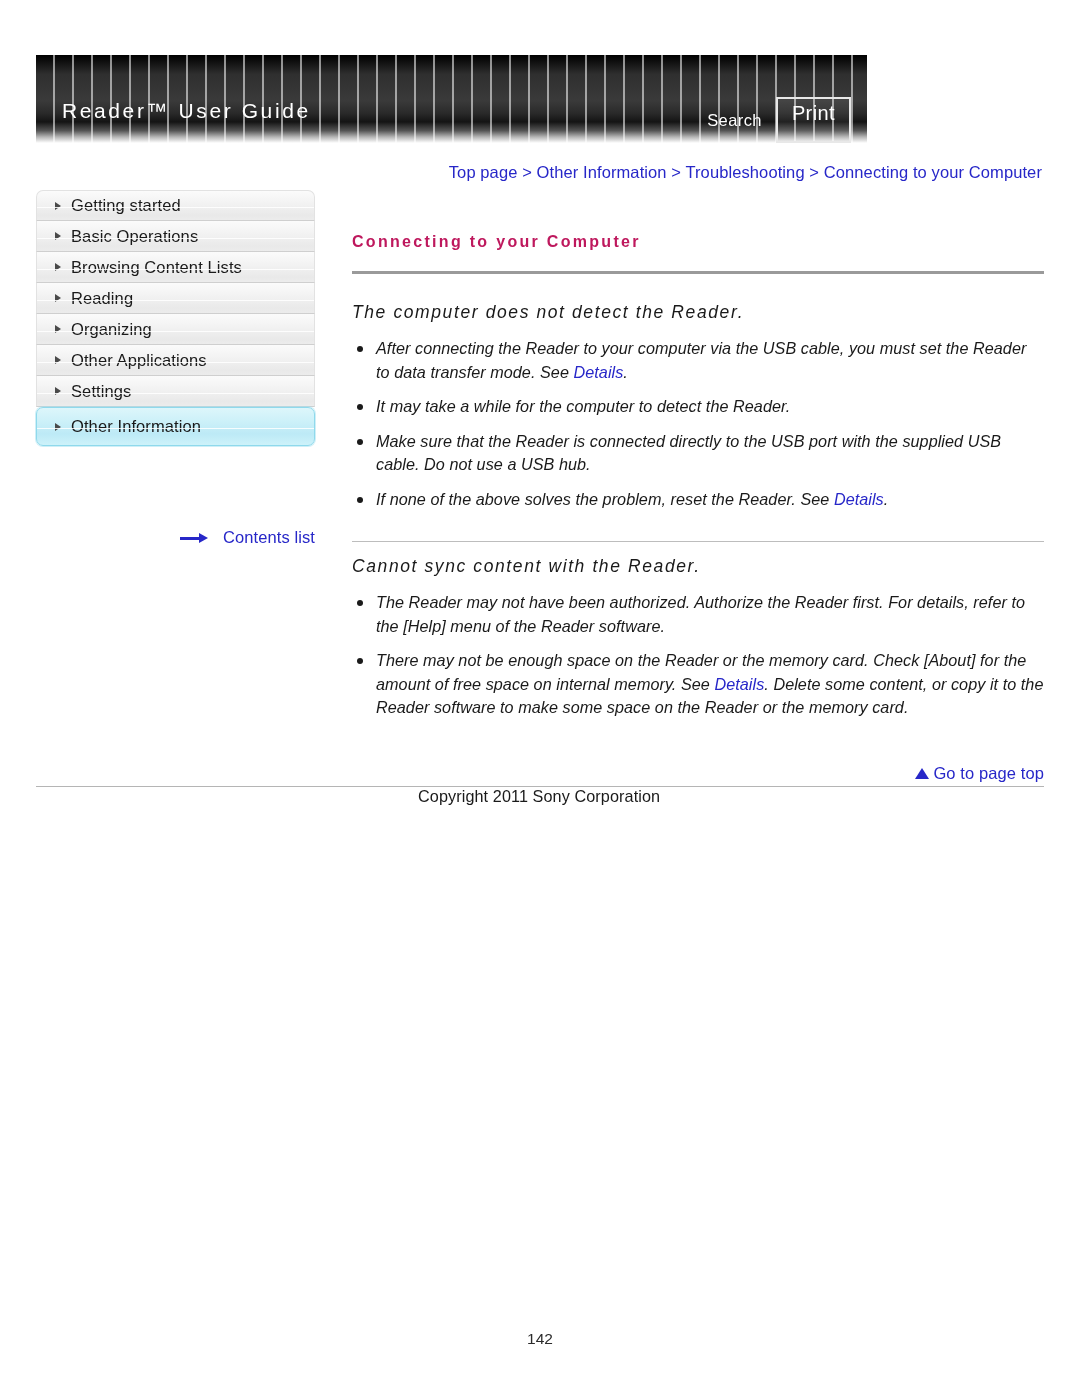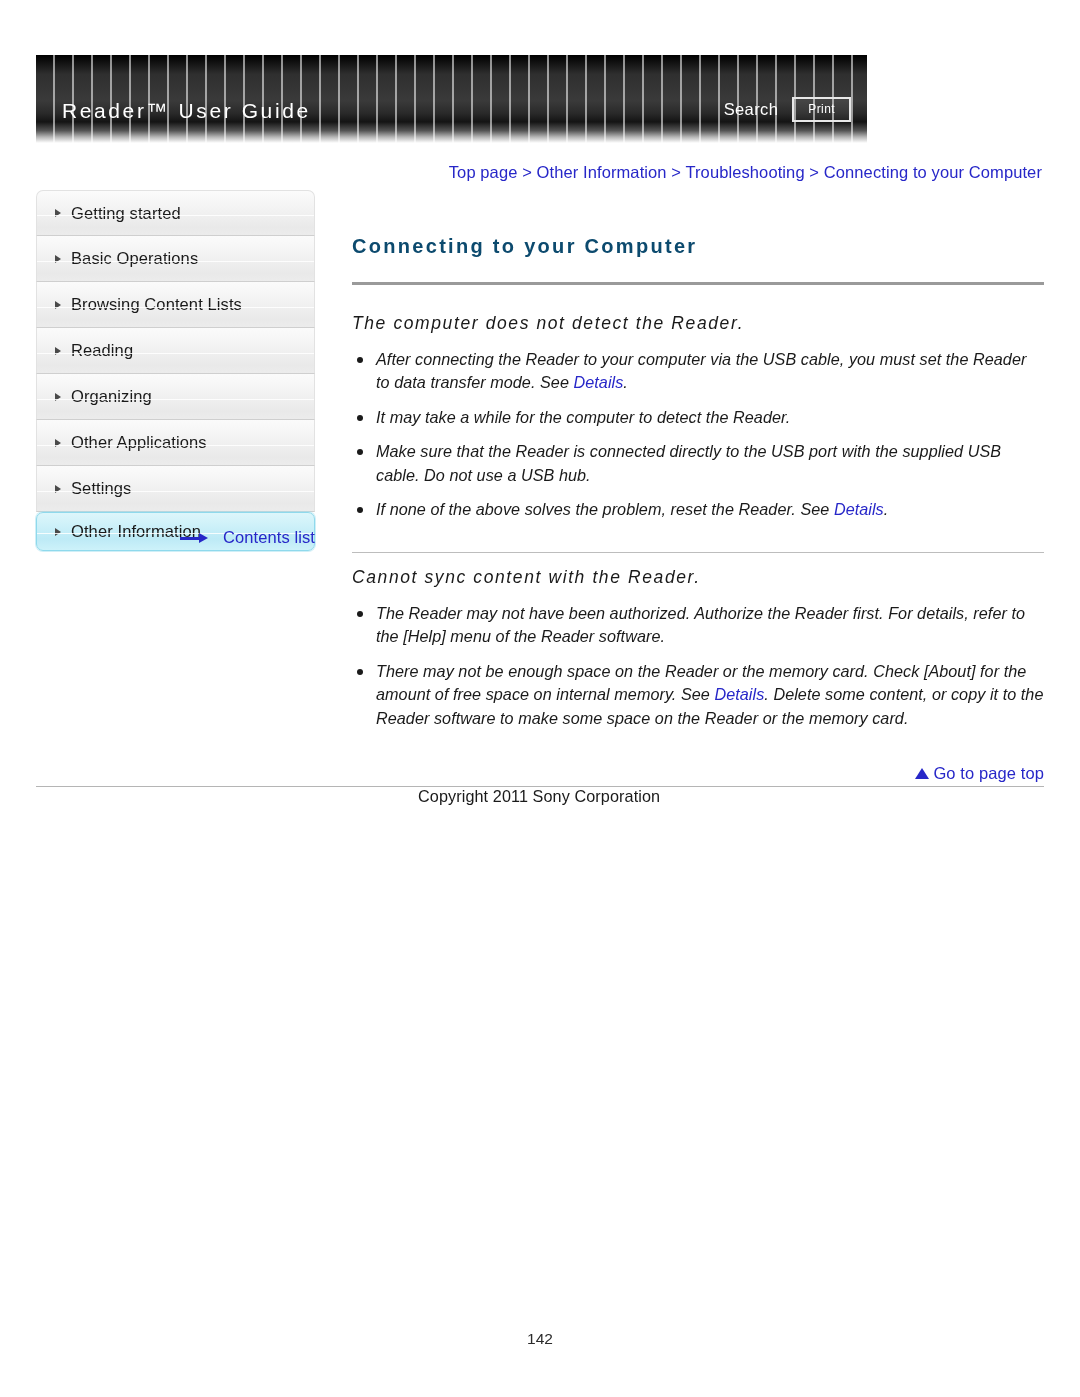--- a/index.html
+++ b/index.html
@@ -61,25 +61,25 @@
     display: flex;
     align-items: center;
     gap: 14px;
   }
   .header-search {
     font-size: 16.5px;
     color: #ffffff;
     letter-spacing: 0.4px;
   }
   .header-print {
-    font-size: 12px;
+    font-size: 20px;
     color: #ffffff;
     letter-spacing: 0.4px;
     border: 2px solid #e8e8e8;
-    padding: 4px 14px 5px 14px;
+    padding: 4px 14px 18px 14px;
     line-height: 1;
     background: rgba(255,255,255,0.06);
   }
 
   
   .breadcrumb {
     position: absolute;
     right: 38px;
     top: 163px;
     font-size: 16.5px;
@@ -90,21 +90,21 @@
 
   
   .sidebar {
     position: absolute;
     left: 36px;
     top: 190px;
     width: 279px;
   }
   .nav-item {
     position: relative;
-    height: 46px;
+    height: 31px;
     display: flex;
     align-items: center;
     padding-left: 18px;
     box-sizing: border-box;
     background:
       linear-gradient(to bottom,
         #fbfbfb 0%,
         #f5f5f5 30%,
         #eeeeee 62%,
         #e9e9e9 84%,
@@ -190,23 +190,23 @@
   }
 
   
   .main {
     position: absolute;
     left: 352px;
     top: 222px;
     width: 692px;
   }
   .page-title {
-    font-size: 20px;
+    font-size: 16px;
     letter-spacing: 2.3px;
-    color: #0c4a6e;
+    color: #be185d;
     padding-bottom: 10px;
     white-space: nowrap;
   }
   .rule-thick {
     height: 3px;
     background: #9a9a9a;
     margin-bottom: 28px;
   }
   .rule-thin {
     height: 1px;

